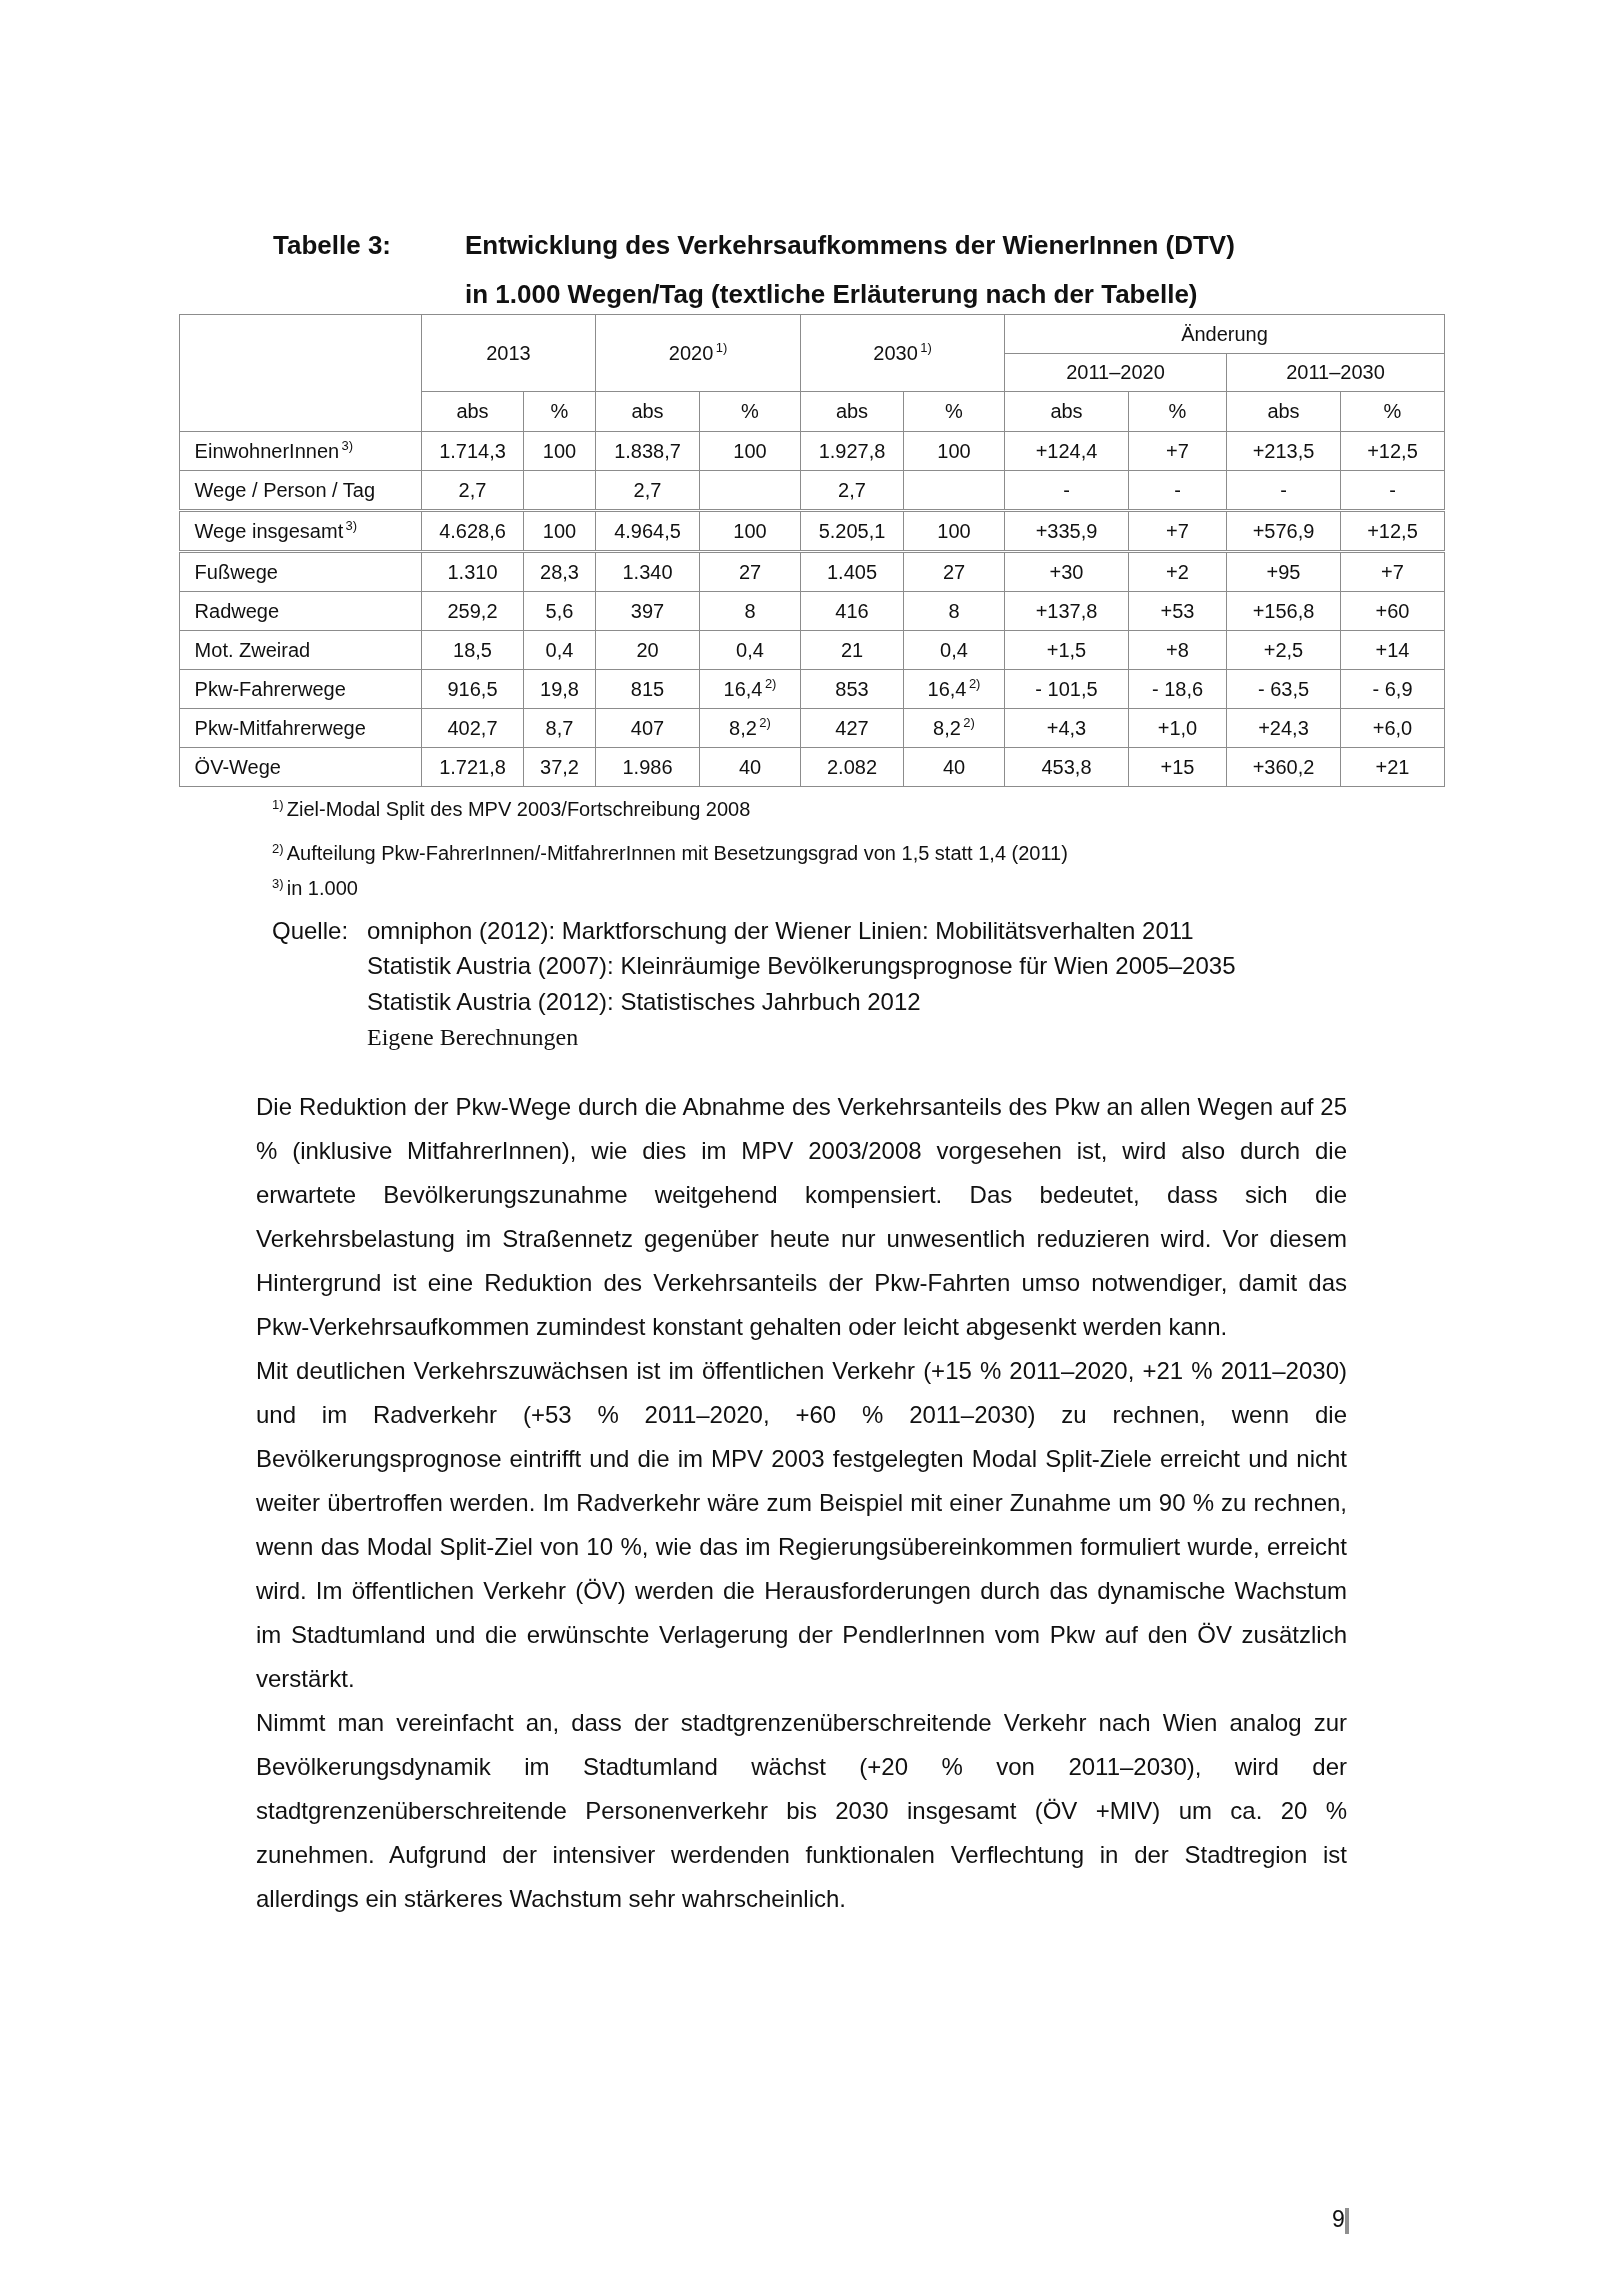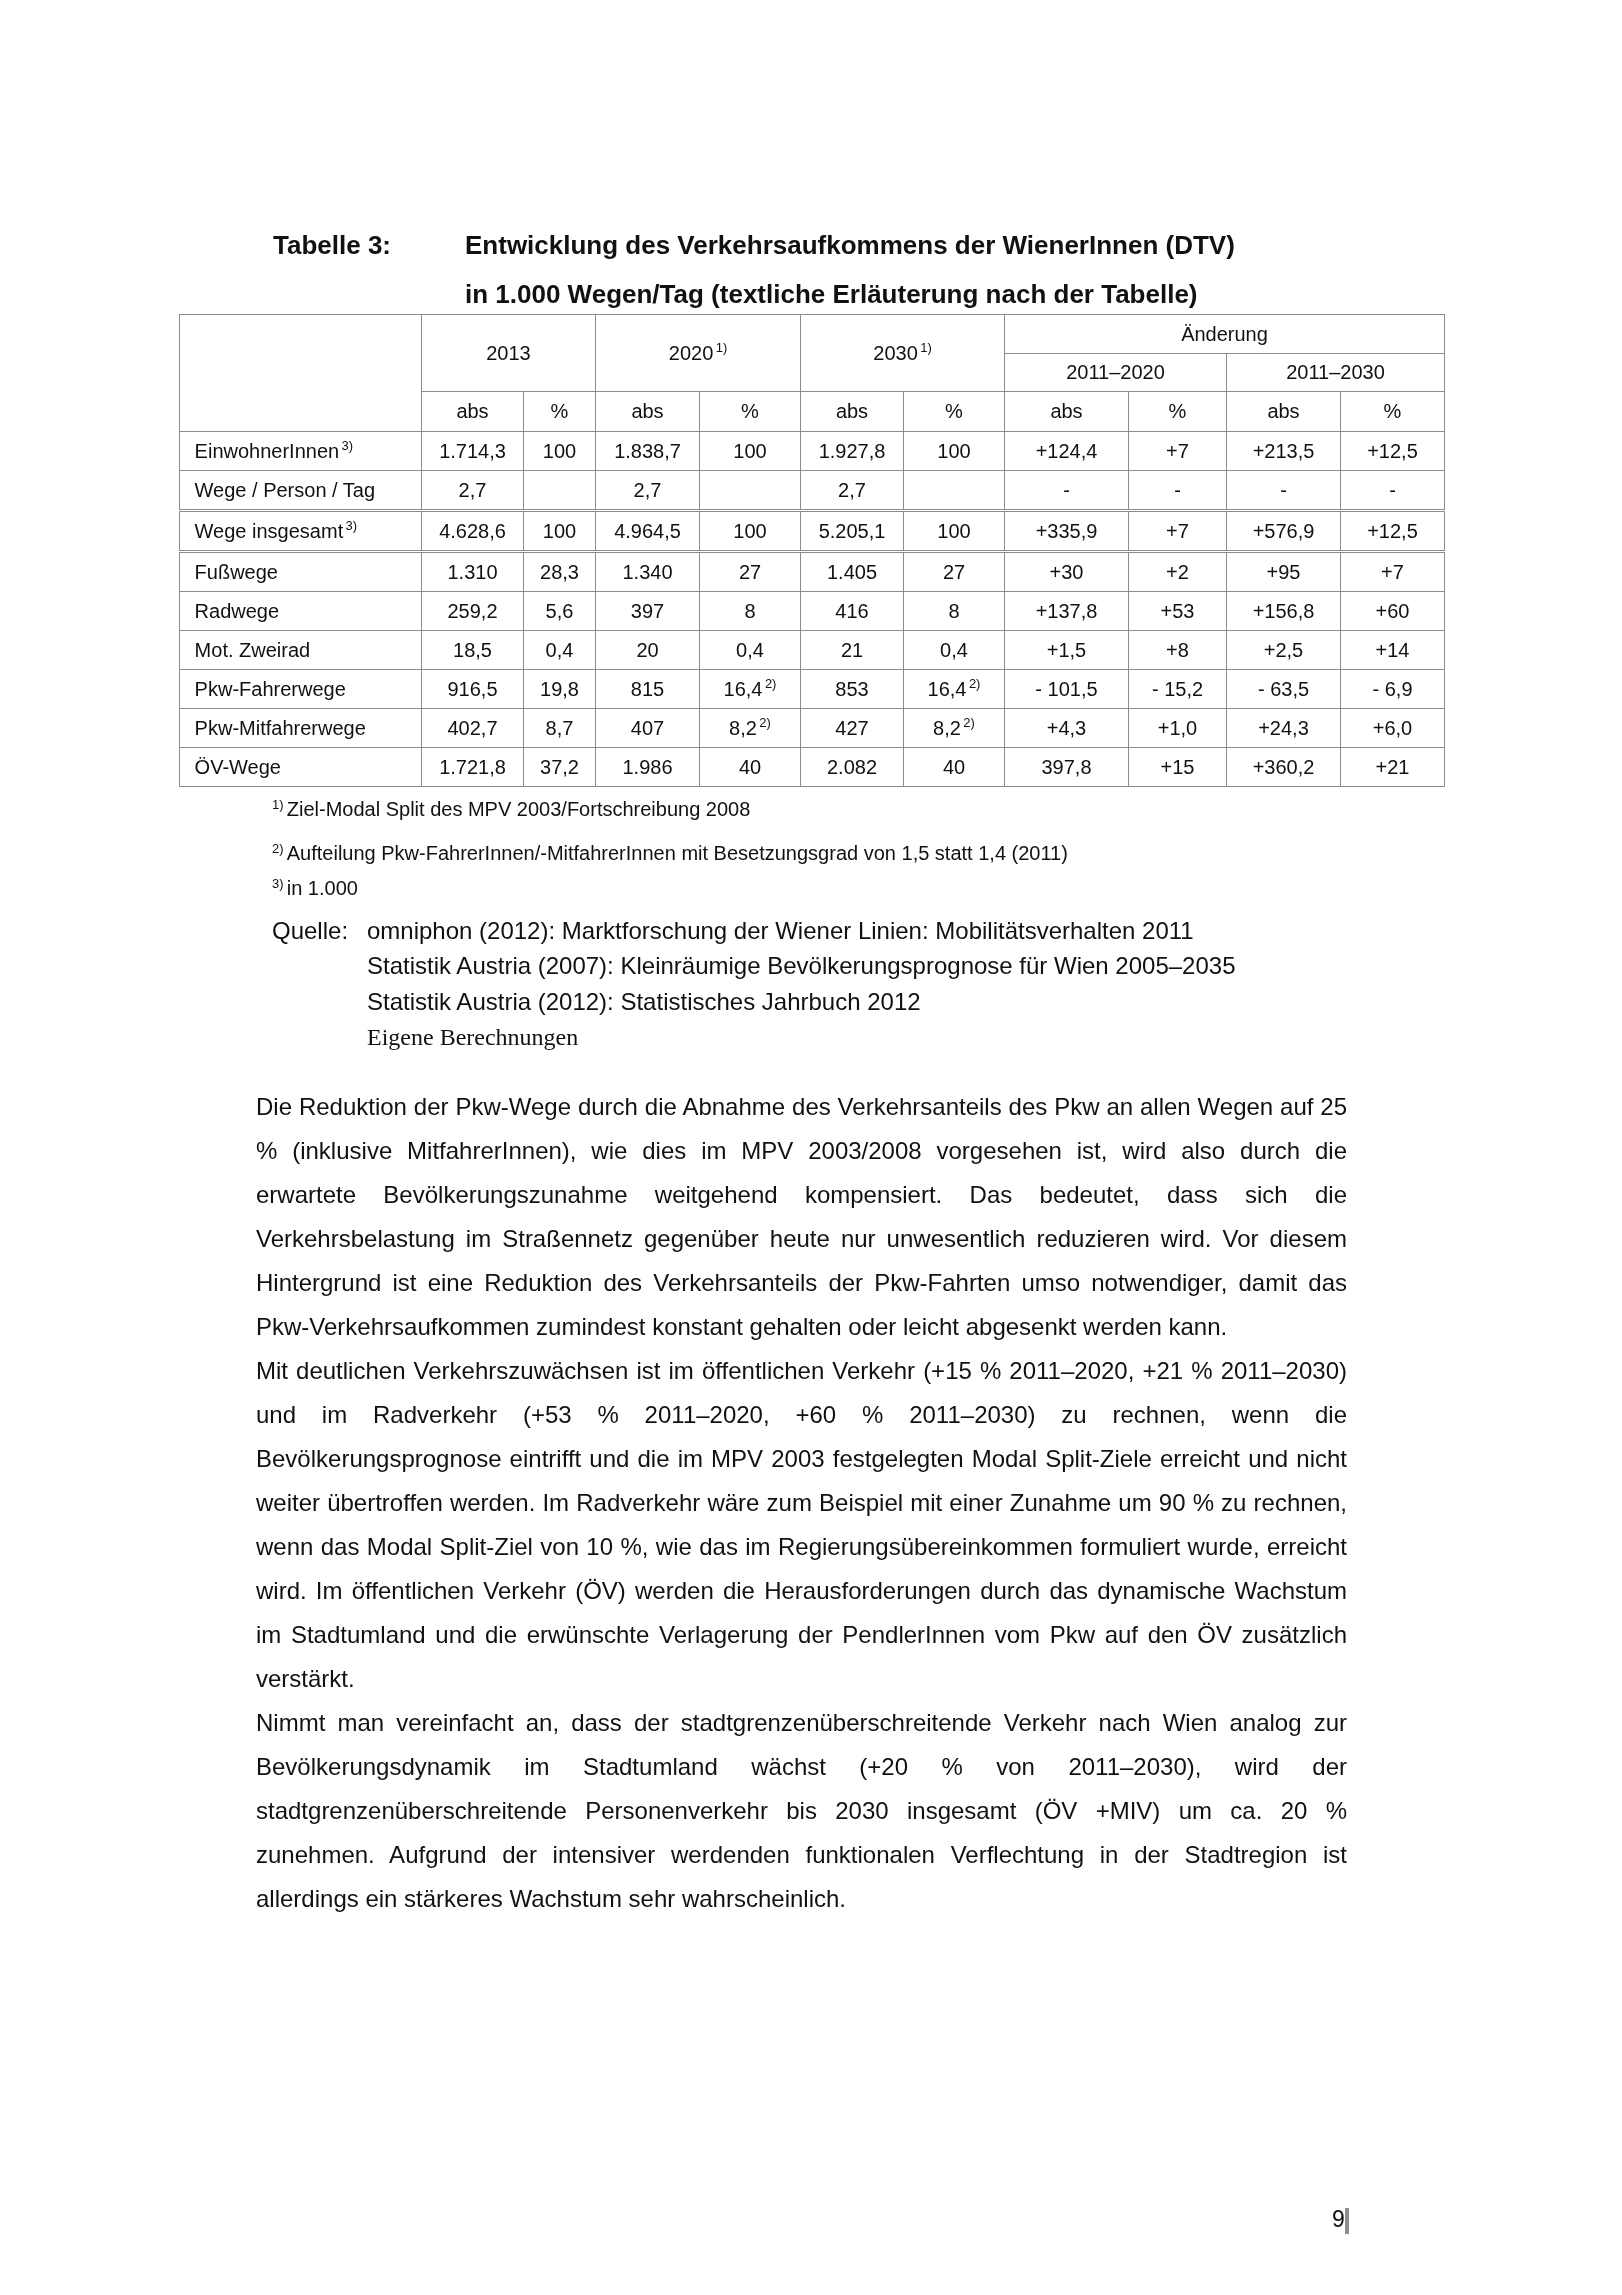--- a/index.html
+++ b/index.html
@@ -160,21 +160,21 @@
       </tr>
       <tr class="row">
         <td class="rowlabel"><span>Pkw-Fahrerwege</span></td>
         <td><span>916,5</span></td>
         <td><span>19,8</span></td>
         <td><span>815</span></td>
         <td><span>16,4</span><sup>2)</sup></td>
         <td><span>853</span></td>
         <td><span>16,4</span><sup>2)</sup></td>
         <td><span>- 101,5</span></td>
-        <td><span>- 15,2</span></td>
+        <td><span>- 18,6</span></td>
         <td><span>- 63,5</span></td>
         <td><span>- 6,9</span></td>
       </tr>
       <tr class="row">
         <td class="rowlabel"><span>Pkw-Mitfahrerwege</span></td>
         <td><span>402,7</span></td>
         <td><span>8,7</span></td>
         <td><span>407</span></td>
         <td><span>8,2</span><sup>2)</sup></td>
         <td><span>427</span></td>
@@ -185,21 +185,21 @@
         <td><span>+6,0</span></td>
       </tr>
       <tr class="row">
         <td class="rowlabel"><span>ÖV-Wege</span></td>
         <td><span>1.721,8</span></td>
         <td><span>37,2</span></td>
         <td><span>1.986</span></td>
         <td><span>40</span></td>
         <td><span>2.082</span></td>
         <td><span>40</span></td>
-        <td><span>397,8</span></td>
+        <td><span>453,8</span></td>
         <td><span>+15</span></td>
         <td><span>+360,2</span></td>
         <td><span>+21</span></td>
       </tr>
     </tbody>
 </table>
 
 <div id="footnotes">
     <div class="abs fn" style="left: 272px; top: 797px;"><sup>1)</sup><span>Ziel-Modal Split des MPV 2003/Fortschreibung 2008</span></div>
     <div class="abs fn" style="left: 272px; top: 841px;"><sup>2)</sup><span>Aufteilung Pkw-FahrerInnen/-MitfahrerInnen mit Besetzungsgrad von 1,5 statt 1,4 (2011)</span></div>

